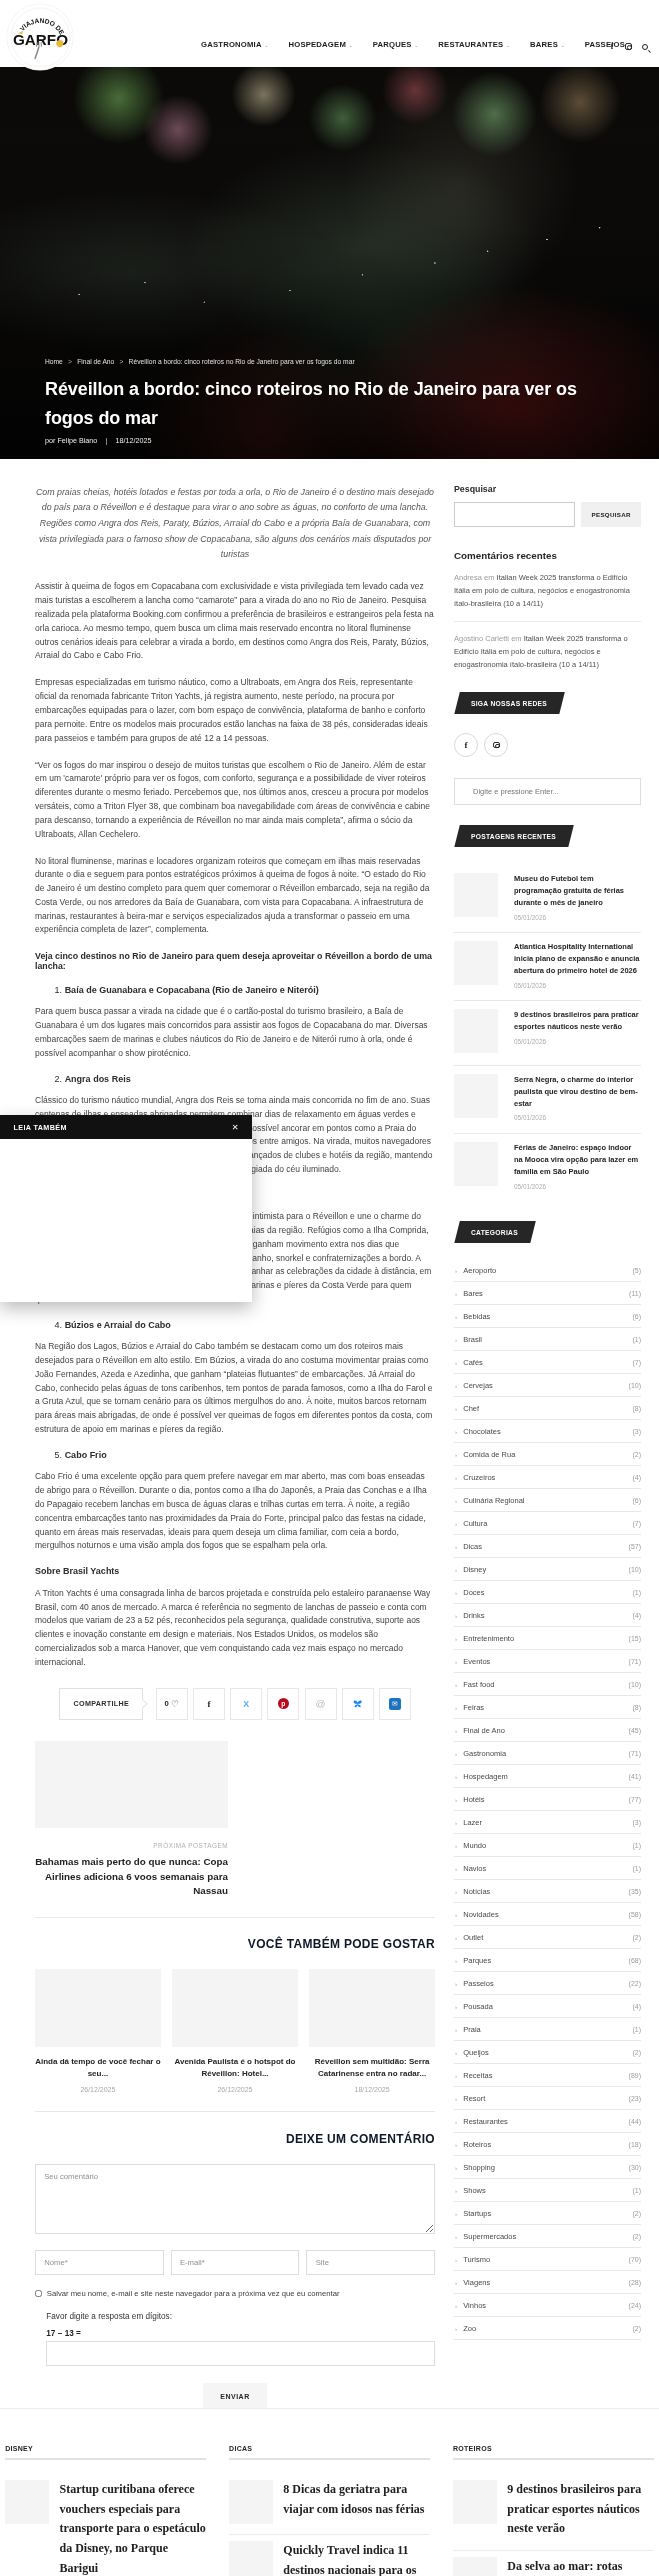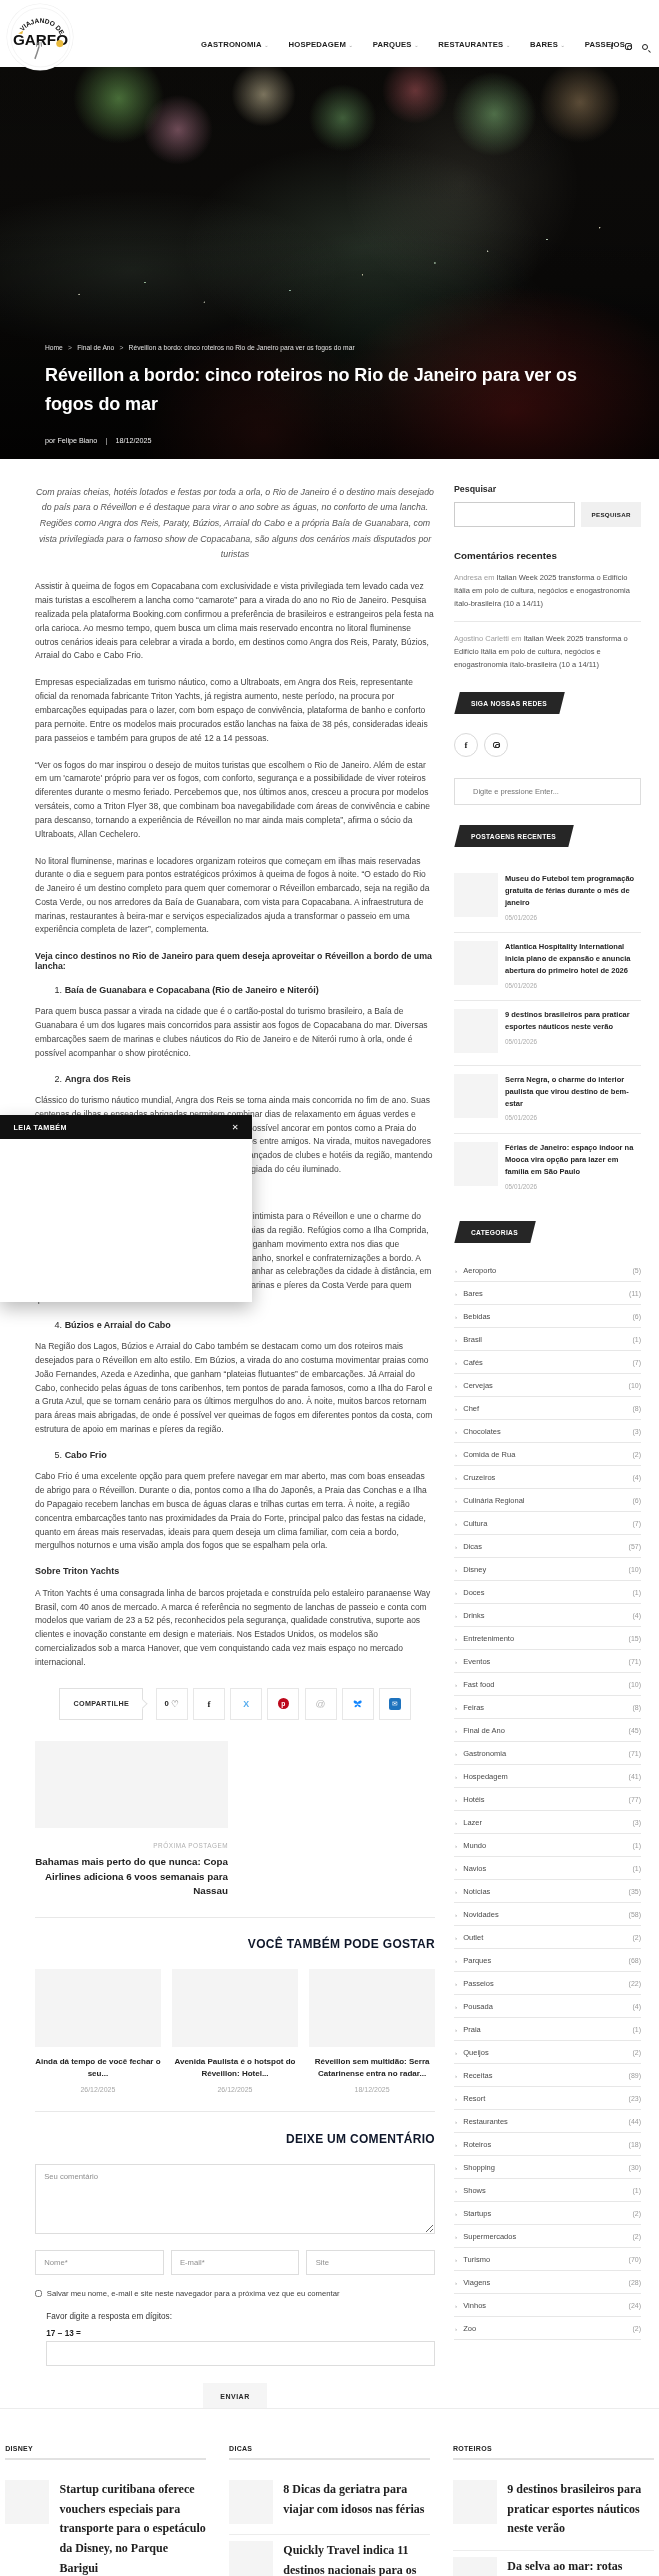--- a/index.html
+++ b/index.html
@@ -48,21 +48,21 @@
       radial-gradient(circle at 66% 50%, rgba(220,255,220,.8) 0 0.5px, transparent 1px),
       radial-gradient(circle at 74% 47%, rgba(255,255,230,.8) 0 0.5px, transparent 1px),
       radial-gradient(circle at 83% 44%, rgba(230,255,230,.8) 0 0.5px, transparent 1px),
       radial-gradient(circle at 91% 41%, rgba(255,250,220,.8) 0 0.5px, transparent 1px); }
   .hero::after { content:""; position:absolute; inset:0; background:linear-gradient(rgba(0,0,0,.08) 0%, rgba(0,0,0,0) 40%, rgba(0,0,0,.55) 100%); }
   .hero-text { position:absolute; left:45px; right:45px; bottom:14.4px; z-index:2; color:#fff; }
   .crumbs { font-size:6.7px; color:#e3e3e3; margin-bottom:10.3px; }
   .crumbs .sep { margin:0 5.2px; color:#bbb; }
   .crumbs span[data-interactable="true"] { cursor:pointer; }
   .hero-title { font-size:18px; line-height:1.6; font-weight:bold; letter-spacing:-0.1px; max-width:556px; }
-  .byline { margin-top:17px; font-size:7.2px; color:#efefef; }
+  .byline { margin-top:3px; font-size:7.2px; color:#efefef; }
   .byline .bsep { margin:0 6.2px; color:#cfcfcf; }
 
   
   .content { display:flex; padding:21.6px 18px 0 35px; gap:19px; height:1949px; overflow:hidden; position:relative; }
   .main { width:400px; flex:0 0 400px; }
   .intro { font-style:italic; color:#555; font-size:8.8px; line-height:1.78; text-align:center; margin:4.1px 0 17.5px; }
   .para { font-size:8.5px; line-height:1.62; color:#434343; margin-bottom:13.4px; }
   .lead { font-size:8.8px; font-weight:bold; color:#2c2c2c; margin:2.1px 0 14.4px; }
   .sec-h { font-size:9px; color:#2c2c2c; padding-left:19.6px; margin-bottom:10.3px; }
   .sec-h b { font-weight:bold; }
@@ -130,21 +130,21 @@
   .sb-cmt .lnk { color:#4f4f4f; cursor:pointer; }
   .sb-divider { border-bottom:0.5px solid #e8e8e8; margin:10.3px 0; }
   .banner { display:inline-block; background:#262626; transform:skewX(-14deg); padding:6.7px 14.4px; margin:20.6px 0 0 3.1px; }
   .banner span { display:inline-block; transform:skewX(14deg); color:#fff; font-weight:bold; font-size:6.7px; letter-spacing:0.3px; }
   .soc-circles { display:flex; gap:6.2px; margin:18.5px 0 2.1px; }
   .soc-c { width:24px; height:24px; border:0.5px solid #d9d9d9; border-radius:50%; display:flex; align-items:center; justify-content:center; color:#333; cursor:pointer; }
   .soc-c .fb-f { font-size:8.8px; }
   .sb-enter { margin-top:20.6px; }
   .sb-enter input { width:100%; border:0.5px solid #ddd; height:27px; padding:0 18px; font-size:7.5px; color:#555; font-family:"Liberation Sans", sans-serif; }
   .sb-posts { margin-top:17.5px; }
-  .sb-post { display:flex; gap:7px; padding:8.2px 0 11.3px; border-bottom:0.5px solid #e8e8e8; }
+  .sb-post { display:flex; gap:16px; padding:8.2px 0 11.3px; border-bottom:0.5px solid #e8e8e8; }
   .sb-post:last-child { border-bottom:none; }
   .sb-thumb { width:44px; height:44px; background:#f4f4f4; flex:0 0 44px; }
   .sb-post-title { font-size:7.5px; font-weight:bold; line-height:1.6; color:#242424; cursor:pointer; }
   .sb-post-date { font-size:6.4px; color:#ababab; margin-top:4.6px; }
   .cats { margin-top:15.5px; }
   .cat-row { display:flex; align-items:center; height:23px; border-bottom:0.5px solid #e7e7e7; font-size:7.5px; color:#4a4a4a; cursor:pointer; }
   .cat-row .chev { color:#9a9a9a; font-size:6.2px; margin:0 6.2px 0 1px; }
   .cat-row .cname { flex:1; }
   .cat-row .ccount { color:#9b9b9b; font-size:7px; }
 
@@ -234,21 +234,21 @@
       <div class="sec-h" data-interactable="false"><span>1.</span> <b>Baía de Guanabara e Copacabana (Rio de Janeiro e Niterói)</b></div>
       <p class="para" data-interactable="false">Para quem busca passar a virada na cidade que é o cartão-postal do turismo brasileiro, a Baía de Guanabara é um dos lugares mais concorridos para assistir aos fogos de Copacabana do mar. Diversas embarcações saem de marinas e clubes náuticos do Rio de Janeiro e de Niterói rumo à orla, onde é possível acompanhar o show pirotécnico.</p>
       <div class="sec-h" data-interactable="false"><span>2.</span> <b>Angra dos Reis</b></div>
       <p class="para" data-interactable="false">Clássico do turismo náutico mundial, Angra dos Reis se torna ainda mais concorrida no fim de ano. Suas centenas de ilhas e enseadas abrigadas permitem combinar dias de relaxamento em águas verdes e cristalinas com noites de festa a bordo. Durante o dia, é possível ancorar em pontos como a Praia do Dentista ou a Ilha Cataguases para mergulhos e encontros entre amigos. Na virada, muitos navegadores escolhem áreas mais protegidas para assistir aos fogos lançados de clubes e hotéis da região, mantendo distância da superlotação em terra, mas com visão privilegiada do céu iluminado.</p>
       <div class="sec-h" data-interactable="false"><span>3.</span> <b>Paraty e Praia Vermelha</b></div>
       <p class="para" data-interactable="false">Paraty é mais uma joia brasileira, oferece uma atmosfera intimista para o Réveillon e une o charme do Centro Histórico com passeios de lancha pelas ilhas e praias da região. Refúgios como a Ilha Comprida, Praia do Lula, Ilha dos Cocos, Lagoa Azul e Lagoa Verde ganham movimento extra nos dias que antecedem a virada, com embarcações ancoradas para banho, snorkel e confraternizações a bordo. A partir de áreas como a Praia Vermelha, é possível acompanhar as celebrações da cidade à distância, em um ambiente mais reservado, mas com fácil acesso às marinas e píeres da Costa Verde para quem quiser alternar entre terra e mar.</p>
       <div class="sec-h" data-interactable="false"><span>4.</span> <b>Búzios e Arraial do Cabo</b></div>
       <p class="para" data-interactable="false">Na Região dos Lagos, Búzios e Arraial do Cabo também se destacam como um dos roteiros mais desejados para o Réveillon em alto estilo. Em Búzios, a virada do ano costuma movimentar praias como João Fernandes, Azeda e Azedinha, que ganham “plateias flutuantes” de embarcações. Já Arraial do Cabo, conhecido pelas águas de tons caribenhos, tem pontos de parada famosos, como a Ilha do Farol e a Gruta Azul, que se tornam cenário para os últimos mergulhos do ano. À noite, muitos barcos retornam para áreas mais abrigadas, de onde é possível ver queimas de fogos em diferentes pontos da costa, com estrutura de apoio em marinas e píeres da região.</p>
       <div class="sec-h" data-interactable="false"><span>5.</span> <b>Cabo Frio</b></div>
       <p class="para" data-interactable="false">Cabo Frio é uma excelente opção para quem prefere navegar em mar aberto, mas com boas enseadas de abrigo para o Réveillon. Durante o dia, pontos como a Ilha do Japonês, a Praia das Conchas e a Ilha do Papagaio recebem lanchas em busca de águas claras e trilhas curtas em terra. À noite, a região concentra embarcações tanto nas proximidades da Praia do Forte, principal palco das festas na cidade, quanto em áreas mais reservadas, ideais para quem deseja um clima familiar, com ceia a bordo, mergulhos noturnos e uma visão ampla dos fogos que se espalham pela orla.</p>
-      <div class="about-h" data-interactable="false">Sobre Triton Yachts</div>
+      <div class="about-h" data-interactable="false">Sobre Brasil Yachts</div>
       <p class="para" data-interactable="false">A Triton Yachts é uma consagrada linha de barcos projetada e construída pelo estaleiro paranaense Way Brasil, com 40 anos de mercado. A marca é referência no segmento de lanchas de passeio e conta com modelos que variam de 23 a 52 pés, reconhecidos pela segurança, qualidade construtiva, suporte aos clientes e inovação constante em design e materiais. Nos Estados Unidos, os modelos são comercializados sob a marca Hanover, que vem conquistando cada vez mais espaço no mercado internacional.</p>
 
       <div class="share" data-interactable="false">
         <div class="share-label" data-interactable="false">COMPARTILHE</div>
         <div class="sbox" data-interactable="true">
             <span class="like-n">0</span>
             <span class="heart" data-interactable="false">♡</span>
           </div>
         <div class="sbox" data-interactable="true">
             <span class="fb-f" data-interactable="false">f</span>

